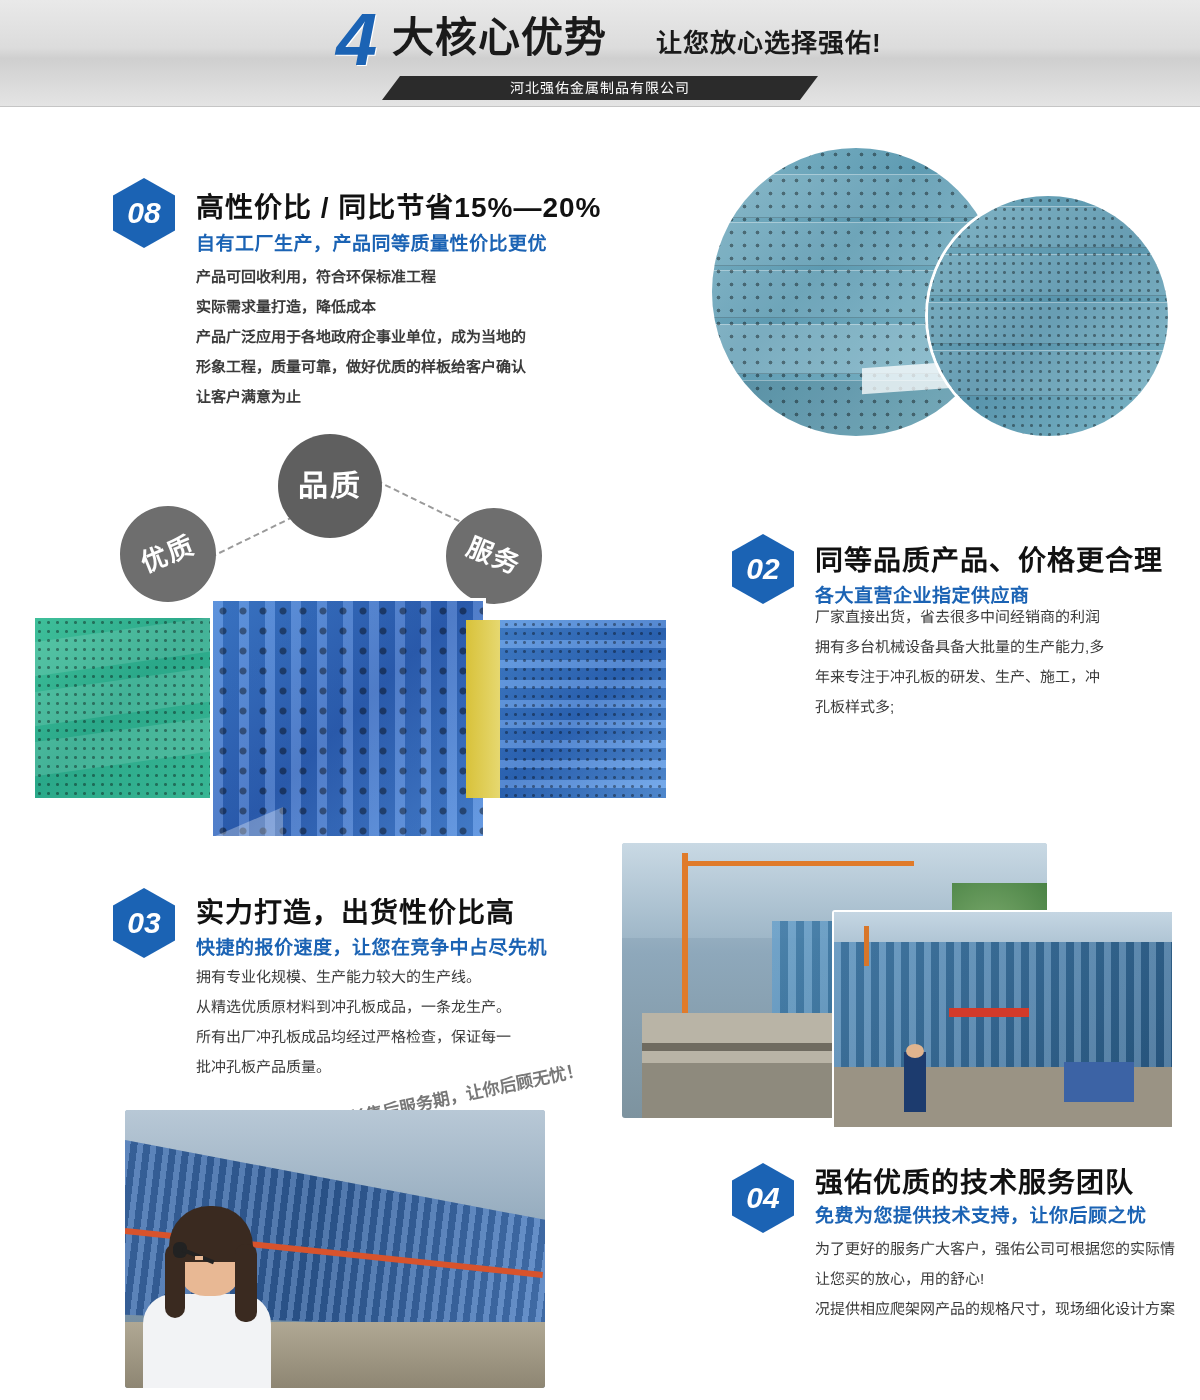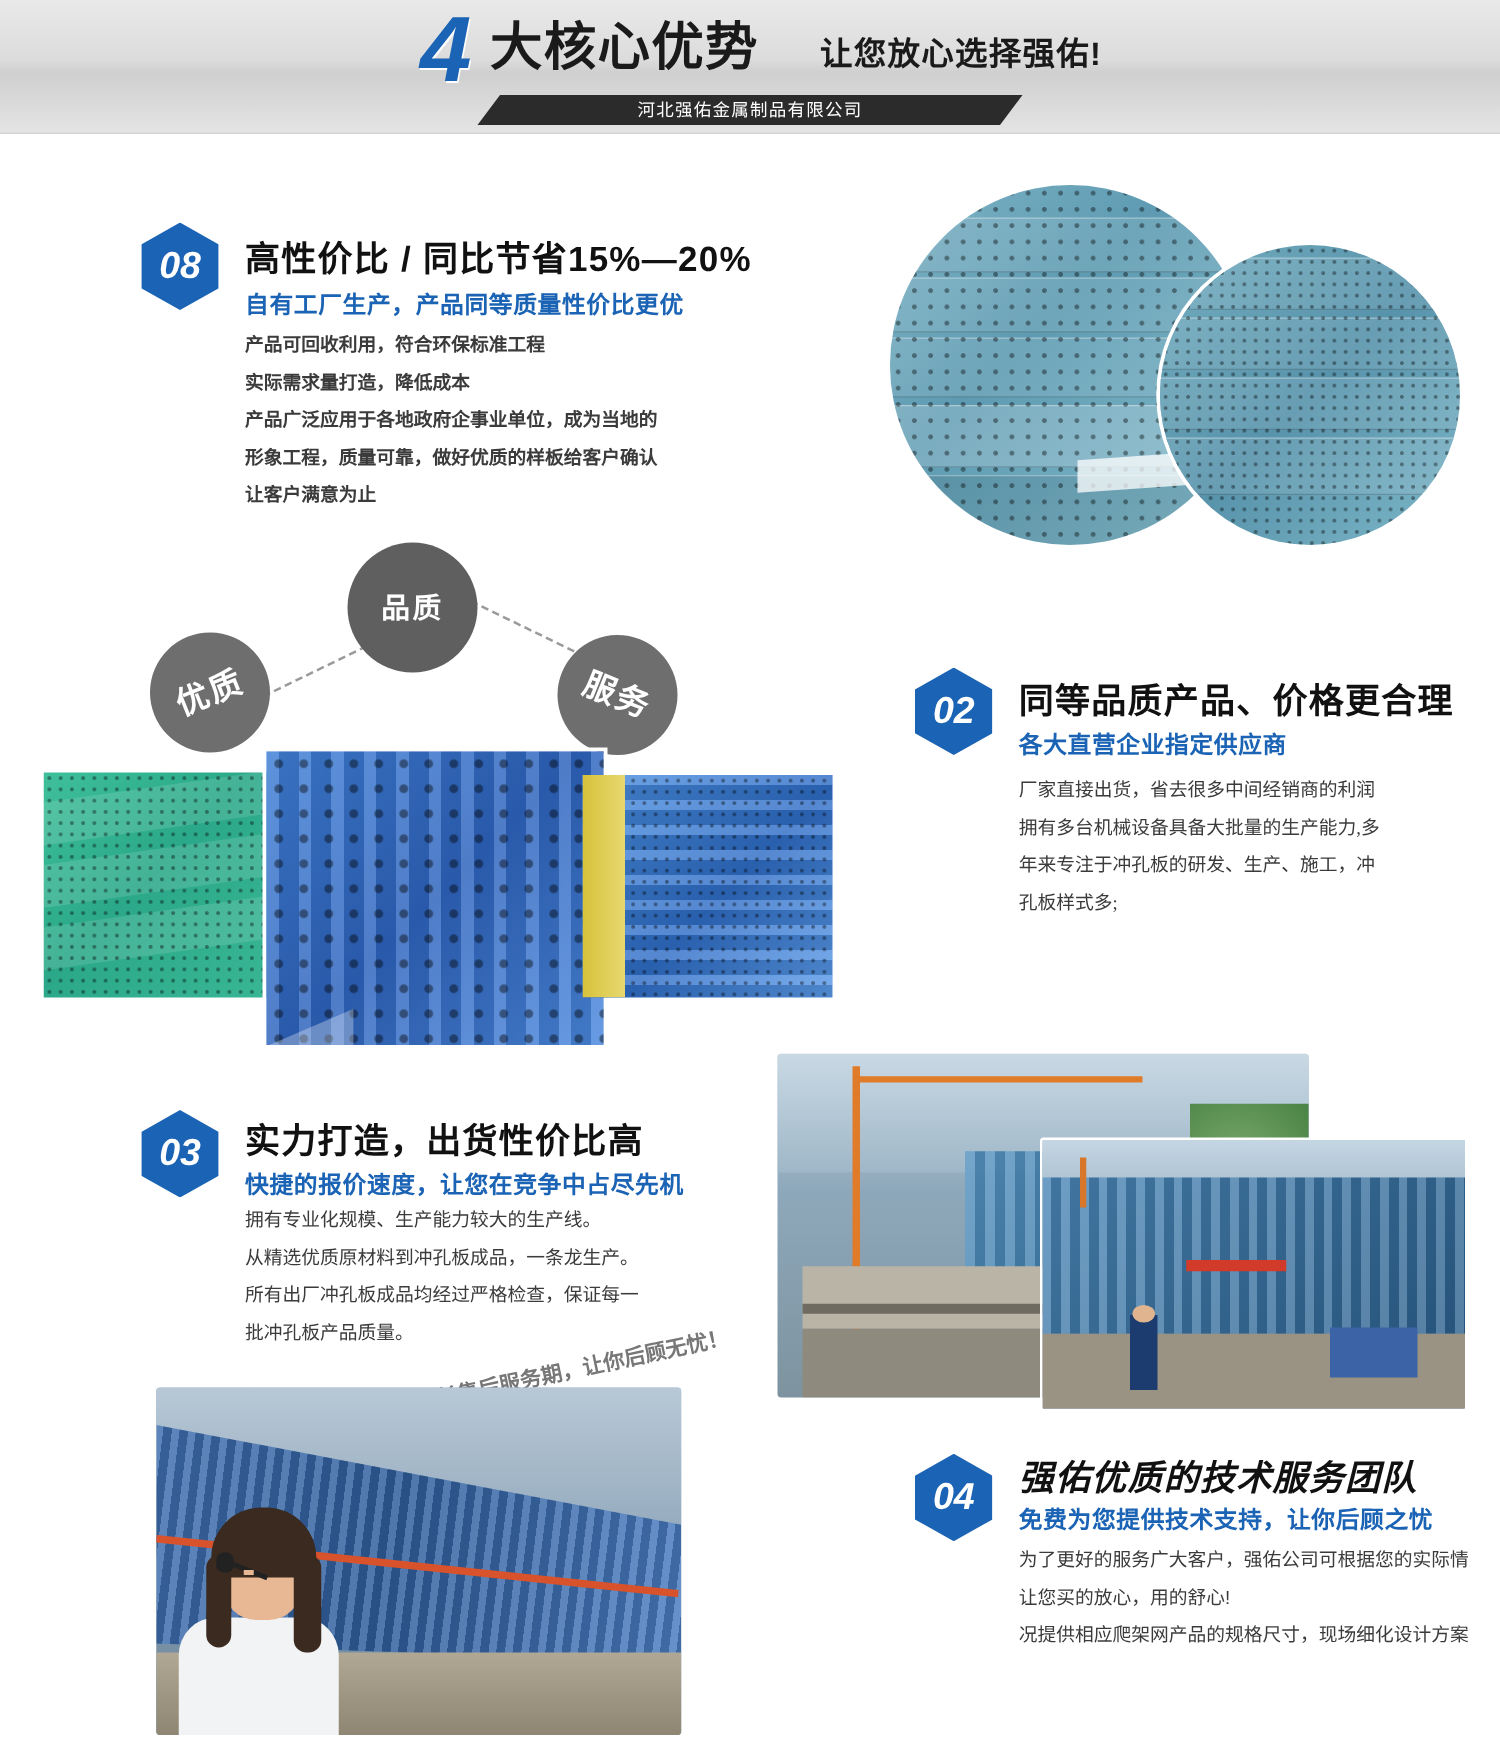--- a/index.html
+++ b/index.html
@@ -182,21 +182,21 @@
     border-radius: 50%;
     background: #6e6e6e;
     color: #fff;
     font-weight: bold;
     text-align: center;
     letter-spacing: 2px;
   }
   .bubble-main {
     left: 278px; top: 434px;
     width: 104px; height: 104px;
-    font-size: 23px;
+    font-size: 30px;
     line-height: 104px;
     background: #5f5f5f;
   }
   .bubble-left {
     left: 120px; top: 506px;
     width: 96px; height: 96px;
     font-size: 26px;
     line-height: 96px;
     transform: rotate(-22deg);
   }
@@ -316,21 +316,21 @@
 
   <div class="strip" style="left:466px; top:620px; width:200px; height:178px; background:linear-gradient(135deg,#4b8fe0 0%,#2f6dc6 55%,#5a9ae8 100%);">
     <div style="position:absolute; left:0; top:0; right:0; bottom:0; background:repeating-linear-gradient(180deg, rgba(255,255,255,0.18) 0 8px, rgba(0,0,0,0.12) 8px 20px);"></div>
     <div class="perf perf-fine"></div>
     <div style="position:absolute; left:0; top:0; width:34px; height:178px; background:linear-gradient(to right,#d8c23a,#e6d870);"></div>
   </div>
 
   <div class="hexnum" style="left:732px; top:534px;">02</div>
   <div class="title-main" style="left:815px; top:538px;">同等品质产品、价格更合理</div>
   <div class="title-sub" style="left:815px; top:580px;">各大直营企业指定供应商</div>
-  <div class="body-text" style="left:815px; top:618px; width:360px;font-family:Liberation Serif, serif;">
+  <div class="body-text" style="left:815px; top:602px; width:360px;">
     <div>厂家直接出货，省去很多中间经销商的利润</div>
     <div>拥有多台机械设备具备大批量的生产能力,多</div>
     <div>年来专注于冲孔板的研发、生产、施工，冲</div>
     <div>孔板样式多;</div>
   </div>
 
   <div class="hexnum" style="left:113px; top:888px;">03</div>
   <div class="title-main" style="left:196px; top:890px;">实力打造，出货性价比高</div>
   <div class="title-sub" style="left:196px; top:932px;">快捷的报价速度，让您在竞争中占尽先机</div>
   <div class="body-text" style="left:196px; top:962px; width:400px;">
@@ -357,21 +357,21 @@
     <div style="position:absolute; left:0; top:30px; width:338px; height:125px; background:repeating-linear-gradient(90deg, rgba(255,255,255,0.20) 0 7px, rgba(0,0,0,0.12) 7px 15px);"></div>
     <div style="position:absolute; left:30px; top:14px; width:5px; height:40px; background:#d8762a;"></div>
     <div style="position:absolute; left:115px; top:96px; width:80px; height:9px; background:#d23a2a;"></div>
     <div style="position:absolute; left:0; top:155px; width:338px; height:60px; background:#9a9384;"></div>
     <div style="position:absolute; left:70px; top:140px; width:22px; height:60px; background:#1c3b6e;"></div>
     <div style="position:absolute; left:72px; top:132px; width:18px; height:14px; background:#e0b48e; border-radius:50%;"></div>
     <div style="position:absolute; left:230px; top:150px; width:70px; height:40px; background:#3c63a5;"></div>
   </div>
 
   <div class="hexnum" style="left:732px; top:1163px;">04</div>
-  <div class="title-main" style="left:815px; top:1160px;font-style:italic;">强佑优质的技术服务团队</div>
+  <div class="title-main" style="left:815px; top:1160px;">强佑优质的技术服务团队</div>
   <div class="title-sub" style="left:815px; top:1200px;">免费为您提供技术支持，让你后顾之忧</div>
   <div class="body-text" style="left:815px; top:1234px; width:370px;">
     <div>为了更好的服务广大客户，强佑公司可根据您的实际情</div>
     <div>让您买的放心，用的舒心!</div>
     <div>况提供相应爬架网产品的规格尺寸，现场细化设计方案</div>
   </div>
 
   <div class="service-script">超长售后服务期，让你后顾无忧！</div>
   <div class="headset-photo">
     <div style="position:absolute; left:0; top:0; width:420px; height:120px; background:linear-gradient(to bottom,#b8c8d6,#93aabd);"></div>

